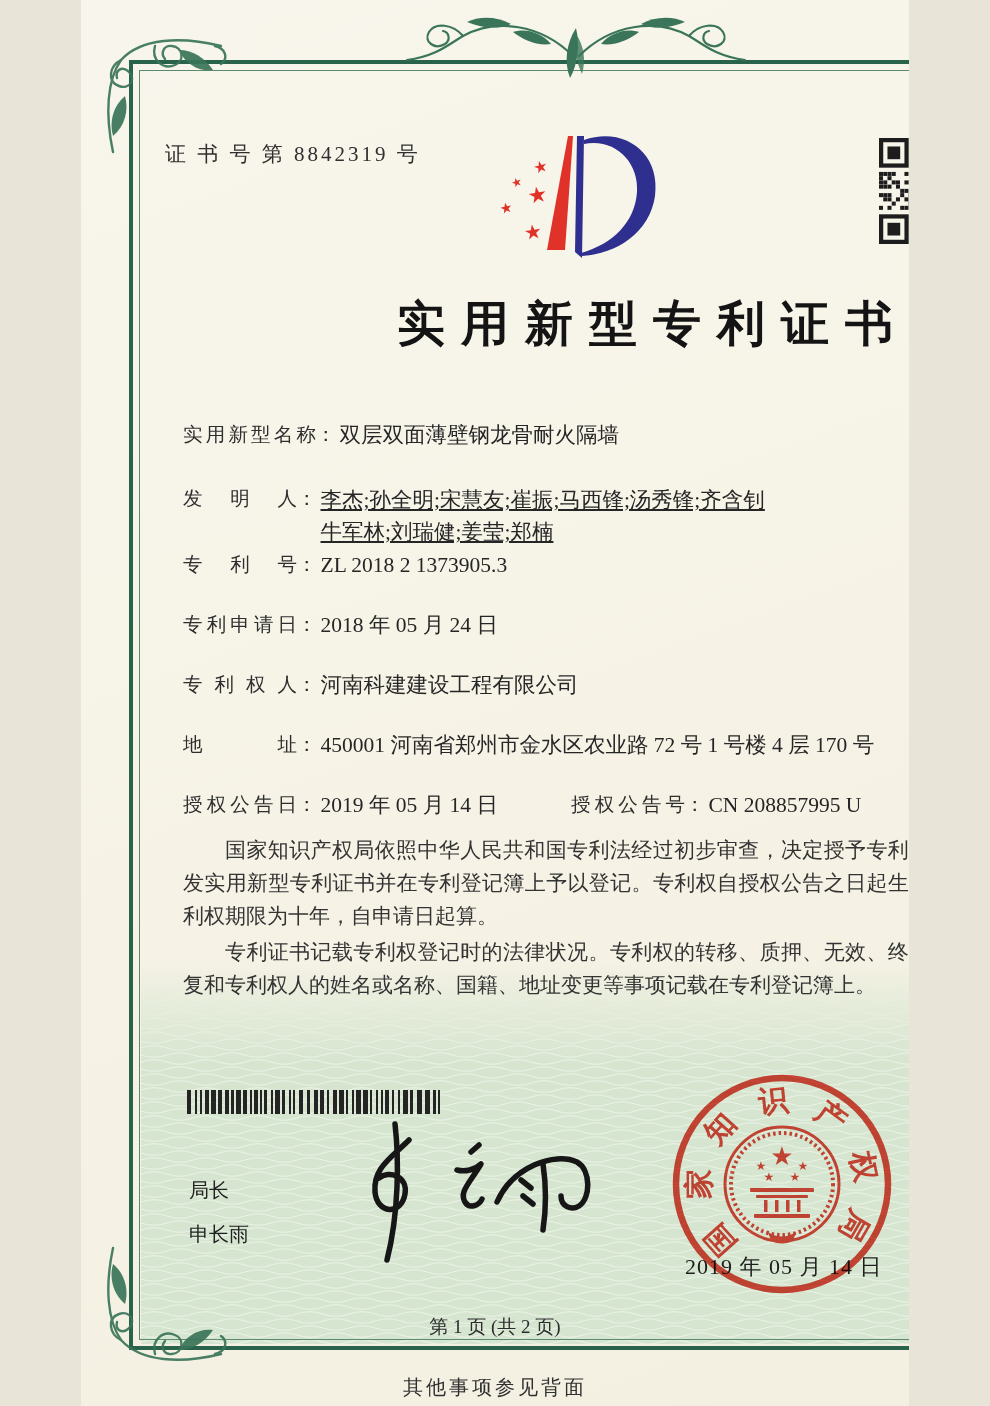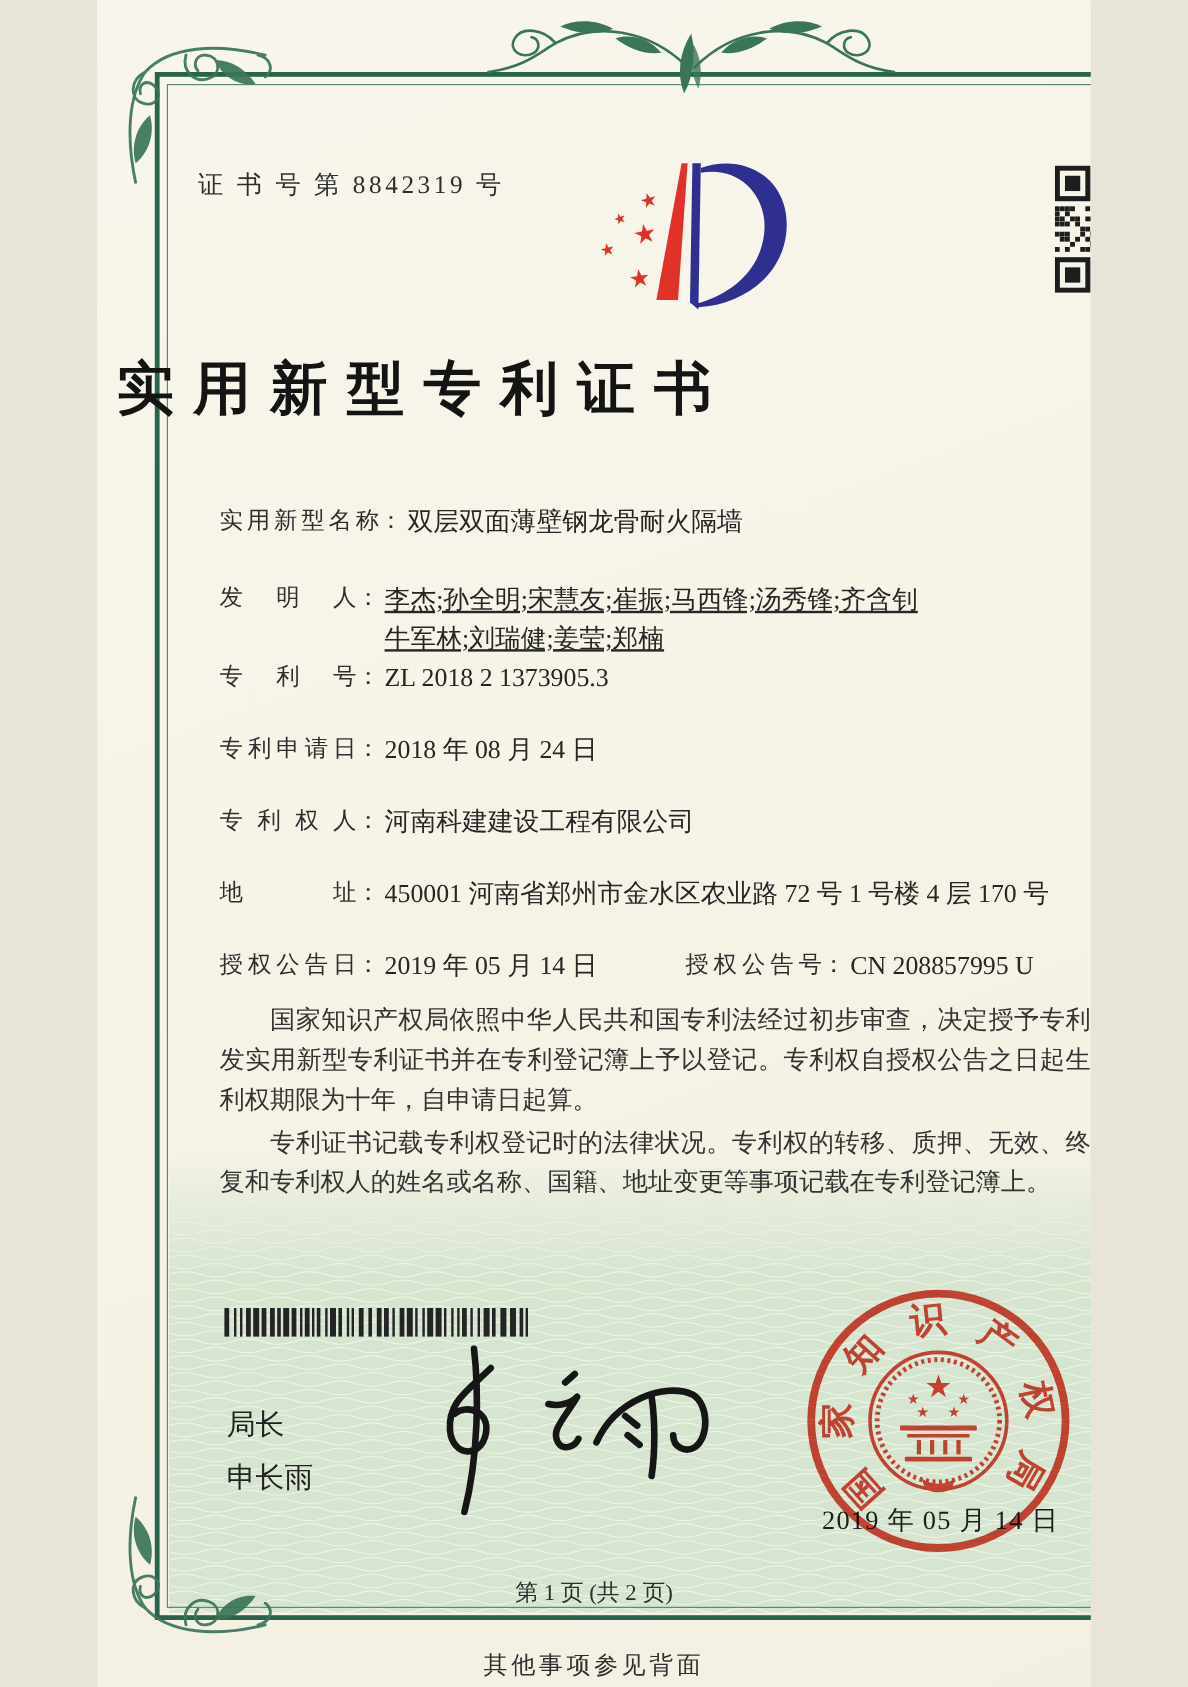--- a/index.html
+++ b/index.html
@@ -19,39 +19,39 @@
   .top-orn{position:absolute;left:320px;top:4px;width:350px;height:86px;}
   
   .band{position:absolute;left:60px;top:960px;width:862px;height:384px;
         background:linear-gradient(180deg,rgba(214,229,207,0) 0%,rgba(214,229,207,.5) 12%,
                    rgba(213,228,206,.92) 26%,#d6e5cf 40%);}
   .band svg{position:absolute;left:0;top:0;}
   
   .cert-no{position:absolute;left:84px;top:140px;font-size:21px;letter-spacing:3px;color:#2f2f2f;}
   .logo{position:absolute;left:402px;top:118px;width:210px;height:170px;}
   .qr{position:absolute;left:798px;top:138px;width:106px;height:106px;}
-  .title{position:absolute;left:0;top:292px;width:100%;text-align:left;
+  .title{position:absolute;left:0;top:292px;width:100%;text-align:right;
          font-size:48px;font-weight:700;letter-spacing:16px;text-indent:16px;color:#141414;}
   
   .row{position:absolute;left:102px;width:800px;font-size:21.5px;line-height:30px;display:flex;align-items:flex-start;}
   .lbl{display:inline-block;width:114px;font-size:19.5px;line-height:30px;
        text-align:justify;text-align-last:justify;flex:none;color:#2e2e2e;}
   .colon{flex:none;font-size:19.5px;line-height:30px;}
   .val{margin-left:4px;color:#262626;}
   .val-lines{margin-left:4px;line-height:32px;color:#262626;text-decoration:underline;}
   .r-name{top:420px}.r-inv{top:484px}.r-pat{top:550px}.r-fil{top:610px}
   .r-own{top:670px}.r-addr{top:730px}.r-grant{top:790px}
   .grant2{position:absolute;left:388px;top:0;display:flex;}
   
   .paras{position:absolute;left:102px;top:834px;width:790px;font-size:21px;color:#333;}
   .paras p{margin:0 0 3px 0;text-indent:2em;line-height:33px;text-align:justify;}
   
   .barcode{position:absolute;left:104px;top:1090px;width:262px;height:24px;}
-  .director{position:absolute;left:108px;top:1168px;font-size:24px;line-height:44px;
-            font-family:Liberation Mono, monospace;color:#222;}
+  .director{position:absolute;left:108px;top:1168px;font-size:20px;line-height:44px;
+            font-family:Liberation Serif, serif;color:#222;}
   .sig{position:absolute;left:248px;top:1118px;width:280px;height:150px;}
   .seal{position:absolute;left:583px;top:1066px;width:236px;height:236px;
         mix-blend-mode:multiply;opacity:.9;}
   .seal-date{position:absolute;left:604px;top:1252px;font-size:22px;letter-spacing:1px;color:#1d1d1d;}
   .page-info{position:absolute;left:0;top:1314px;width:100%;text-align:center;font-size:19px;color:#2c2c2c;}
   .back-note{position:absolute;left:0;top:1374px;width:100%;text-align:center;
              font-size:20px;letter-spacing:3px;color:#2f2f2f;}
 </style>
 </head>
 <body>
@@ -419,21 +419,21 @@
 
   <div class="row r-pat">
     <span class="lbl">专利号</span>
       <span class="colon">：</span>
     <span class="val">ZL 2018 2 1373905.3</span>
   </div>
 
   <div class="row r-fil">
     <span class="lbl">专利申请日</span>
       <span class="colon">：</span>
-    <span class="val">2018 年 08 月 24 日</span>
+    <span class="val">2018 年 05 月 24 日</span>
   </div>
 
   <div class="row r-own">
     <span class="lbl">专利权人</span>
       <span class="colon">：</span>
     <span class="val">河南科建建设工程有限公司</span>
   </div>
 
   <div class="row r-addr">
     <span class="lbl">地址</span>

